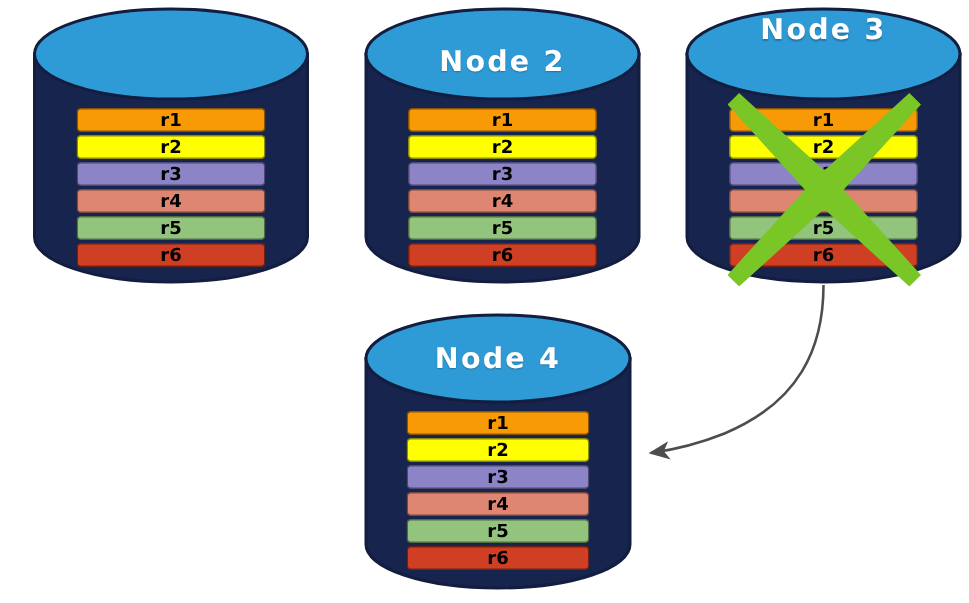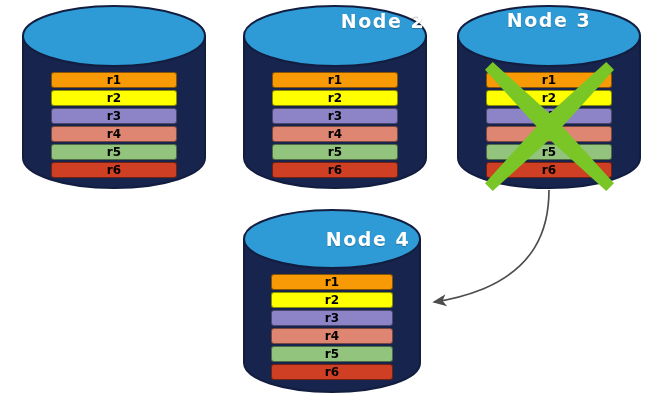--- a/index.html
+++ b/index.html
@@ -109,21 +109,21 @@
           <div class="row-bar" style="background: rgb(207, 63, 35);">
             <span>r6</span>
           </div>
         </div>
       </div>
       <div class="node" style="left: 243px; top: 6px; width: 184px; height: 182px;">
         <svg class="cyl-svg" width="184" height="182">
           <path d="M 1 30 L 1 152 A 91 30 0 0 0 183 152 L 183 30 Z" fill="#17244d" stroke="#121d3f" stroke-width="2"></path>
           <ellipse cx="92" cy="30" rx="91" ry="30" fill="#2e9bd6" stroke="#121d3f" stroke-width="2"></ellipse>
         </svg>
-        <div class="node-title" style="top: 4px; padding-left: 48px;">Node 2</div>
+        <div class="node-title" style="top: 24px;">Node 2</div>
         <div class="rows" style="padding-left: 29px; padding-right: 29px; box-sizing: border-box; top: 66px;">
           <div class="row-bar" style="background: rgb(247, 154, 6);">
             <span>r1</span>
           </div>
           <div class="row-bar" style="background: rgb(255, 255, 0);">
             <span>r2</span>
           </div>
           <div class="row-bar" style="background: rgb(141, 132, 200);">
             <span>r3</span>
           </div>
@@ -166,21 +166,21 @@
         </div>
         <svg class="x-mark" width="129" height="129" viewBox="0 0 100 100" style="left: 28px; top: 56px;">
           <path d="M 6 0 L 50 40 L 94 0 L 100 6 L 60 50 L 100 94 L 94 100 L 50 60 L 6 100 L 0 94 L 40 50 L 0 6 Z" fill="#7ac627"></path>
         </svg>
       </div>
       <div class="node" style="left: 243px; top: 210px; width: 178px; height: 182px;">
         <svg class="cyl-svg" width="178" height="182">
           <path d="M 1 29 L 1 153 A 88 29 0 0 0 177 153 L 177 29 Z" fill="#17244d" stroke="#121d3f" stroke-width="2"></path>
           <ellipse cx="89" cy="29" rx="88" ry="29" fill="#2e9bd6" stroke="#121d3f" stroke-width="2"></ellipse>
         </svg>
-        <div class="node-title" style="top: 18px; margin-left: 36px;">Node 4</div>
+        <div class="node-title" style="top: 18px;">Node 4</div>
         <div class="rows" style="padding-left: 28px; padding-right: 28px; box-sizing: border-box; top: 64px;">
           <div class="row-bar" style="background: rgb(247, 154, 6);">
             <span>r1</span>
           </div>
           <div class="row-bar" style="background: rgb(255, 255, 0);">
             <span>r2</span>
           </div>
           <div class="row-bar" style="background: rgb(141, 132, 200);">
             <span>r3</span>
           </div>

